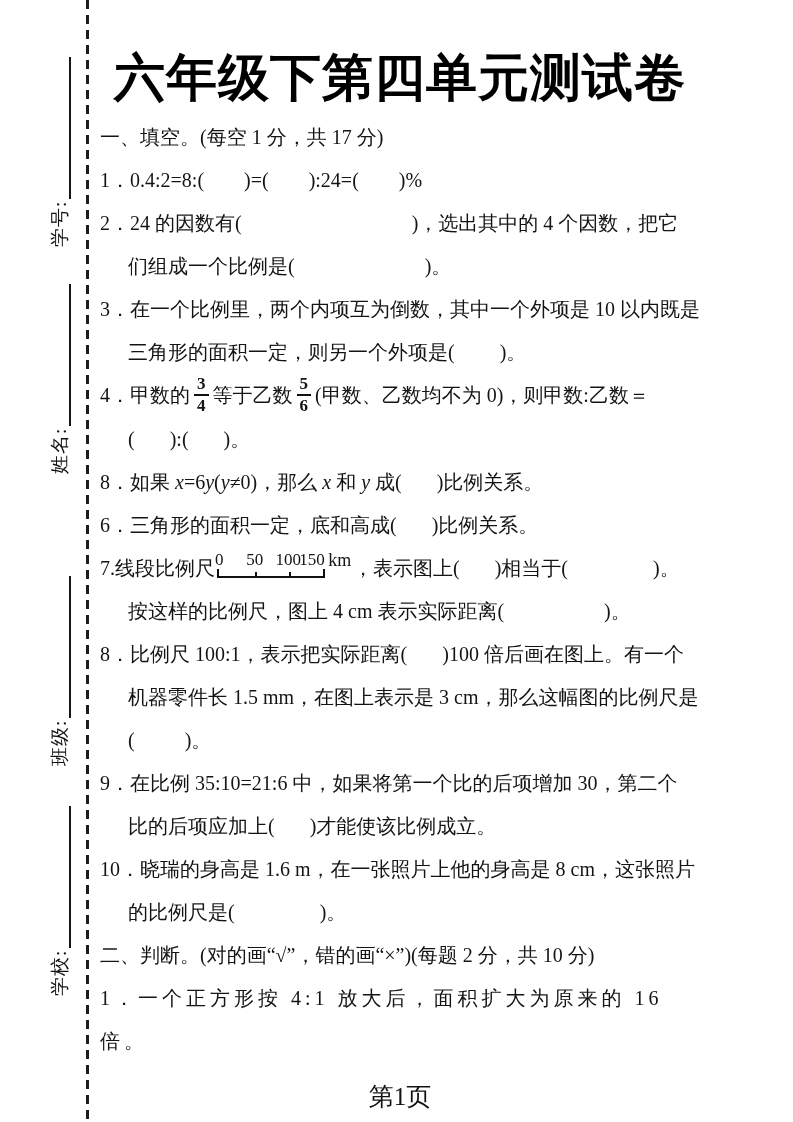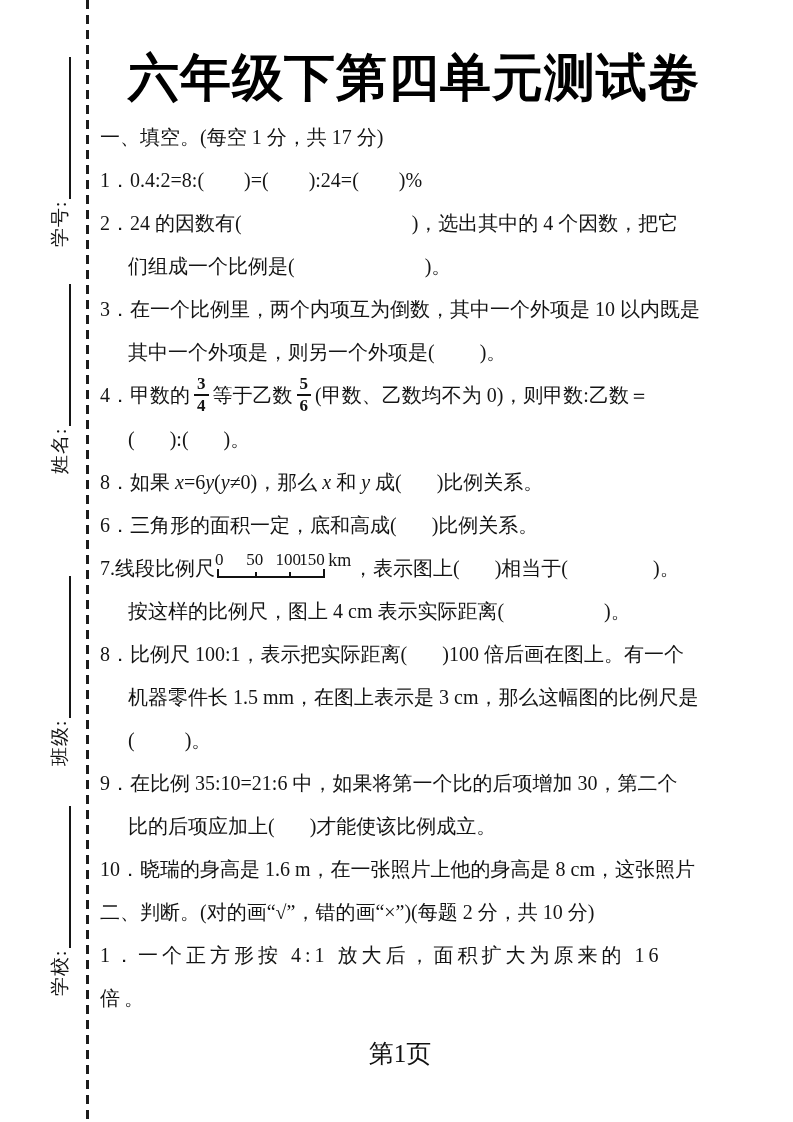--- a/index.html
+++ b/index.html
@@ -26,21 +26,21 @@
   .sfield .slabel { white-space:nowrap; letter-spacing:1px; }
   .sfield .sline { flex:1; height:2px; background:#161616; align-self:flex-end; margin-bottom:4px; margin-left:2px; }
   .f1 { top:137px; }
   .f2 { top:364px; }
   .f3 { top:656px; }
   .f4 { top:886px; }
 
   .main { position:absolute; left:100px; top:0; width:600px; }
   .title {
     margin:42px 0 2px 0;
-    text-align:right;
+    text-align:center;
     font-family:"Liberation Sans","DejaVu Sans",sans-serif;
     font-weight:bold;
     font-size:51px; line-height:72px;
     letter-spacing:1px;
     color:#000;
     white-space:nowrap;
   }
   .line {
     font-size:20px; line-height:43px;
     white-space:pre-wrap;
@@ -117,40 +117,41 @@
     <h1 class="title">六年级下第四单元测试卷</h1>
 
     <div class="line">一、填空。(每空 1 分，共 17 分)</div>
 
     <div class="line">1．0.4:2=8:(        )=(        ):24=(        )%</div>
 
     <div class="line">2．24 的因数有(                                  )，选出其中的 4 个因数，把它</div>
     <div class="line cont">们组成一个比例是(                          )。</div>
 
     <div class="line">3．在一个比例里，两个内项互为倒数，其中一个外项是 10 以内既是</div>
-    <div class="line cont">其中一个外项是，则另一个外项是(         )。</div>
+    <div class="line cont">三角形的面积一定，则另一个外项是(         )。</div>
 
     <div class="line"><span>4．甲数的</span><span class="frac"><span class="num">3</span><span class="den">4</span></span><span>等于乙数</span><span class="frac"><span class="num">5</span><span class="den">6</span></span><span>(甲数、乙数均不为 0)，则甲数:乙数＝</span></div>
     <div class="line cont">(       ):(       )。</div>
 
     <div class="line"><span>8．如果 </span><span class="it">x</span><span>=6</span><span class="it">y</span><span>(</span><span class="it">y</span><span>≠0)，那么 </span><span class="it">x</span><span> 和 </span><span class="it">y</span><span> 成(       )比例关系。</span></div>
 
     <div class="line">6．三角形的面积一定，底和高成(       )比例关系。</div>
 
     <div class="line"><span>7.线段比例尺</span><span class="scalebar"><span class="sb-num sb-n0">0</span><span class="sb-num sb-n1">50</span><span class="sb-num sb-n2">100</span><span class="sb-num sb-n3">150</span><span class="sb-unit">km</span><span class="sb-line"><i class="sb-tick sb-t0"></i><i class="sb-tick sb-t1"></i><i class="sb-tick sb-t2"></i><i class="sb-tick sb-t3"></i></span></span><span>，表示图上(       )相当于(                 )。</span></div>
     <div class="line cont">按这样的比例尺，图上 4 cm 表示实际距离(                    )。</div>
 
     <div class="line">8．比例尺 100:1，表示把实际距离(       )100 倍后画在图上。有一个</div>
     <div class="line cont">机器零件长 1.5 mm，在图上表示是 3 cm，那么这幅图的比例尺是</div>
     <div class="line cont">(          )。</div>
 
     <div class="line">9．在比例 35:10=21:6 中，如果将第一个比的后项增加 30，第二个</div>
     <div class="line cont">比的后项应加上(       )才能使该比例成立。</div>
 
     <div class="line">10．晓瑞的身高是 1.6 m，在一张照片上他的身高是 8 cm，这张照片</div>
+    <div class="line cont">的比例尺是(                 )。</div>
 
     <div class="line">二、判断。(对的画“√”，错的画“×”)(每题 2 分，共 10 分)</div>
 
     <div class="line spread">1．一个正方形按 4:1 放大后，面积扩大为原来的 16 倍。</div>
 
     <div class="footer">第1页</div>
 
   </div>
 
 </div>

